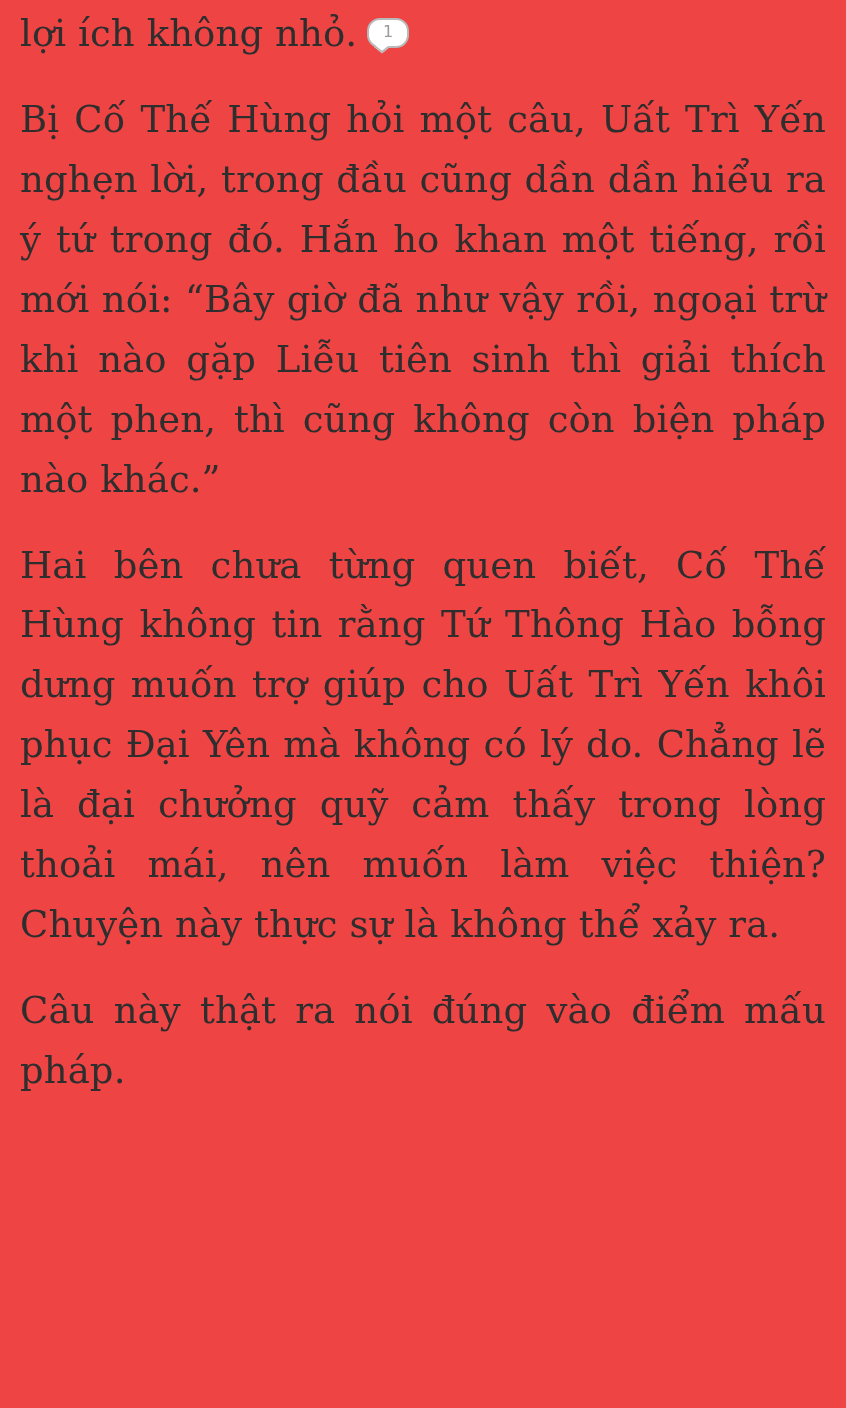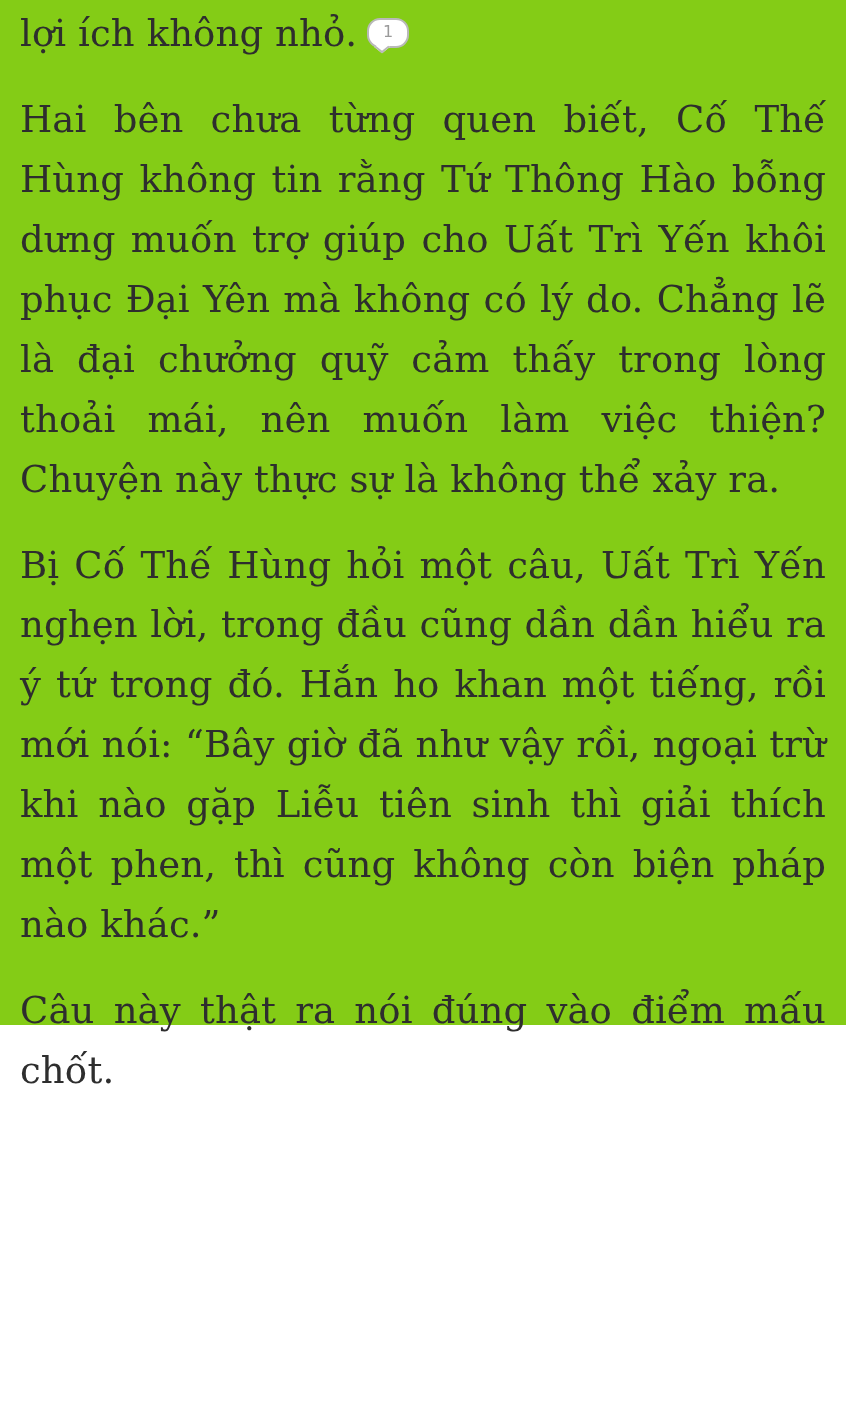--- a/index.html
+++ b/index.html
@@ -10,23 +10,23 @@
   body {
     width: 846px;
     height: 1408px;
     font-family: "DejaVu Serif", serif;
     color: #2b2b2b;
     overflow: hidden;
   }
   .reader {
     box-sizing: border-box;
     width: 846px;
-    height: 1025px;
+    height: 1408px;
     padding: 4px 20px 0 20px;
-    background: #84cc16;
+    background: #ef4444;
   }
   .para {
     font-size: 37px;
     line-height: 1.62;
     text-align: justify;
     text-justify: inter-word;
     margin: 0 0 26px 0;
     letter-spacing: 0.1px;
     color: #2e2e2e;
   }
@@ -68,19 +68,19 @@
   }
 </style>
 </head>
 <body>
 
 <div class="reader">
 
   <p class="para first"><span>lợi ích không nhỏ.</span><span class="note-marker">1</span></p>
 
 
+  <p class="para">Bị Cố Thế Hùng hỏi một câu, Uất Trì Yến nghẹn lời, trong đầu cũng dần dần hiểu ra ý tứ trong đó. Hắn ho khan một tiếng, rồi mới nói: “Bây giờ đã như vậy rồi, ngoại trừ khi nào gặp Liễu tiên sinh thì giải thích một phen, thì cũng không còn biện pháp nào khác.”</p>
+
   <p class="para">Hai bên chưa từng quen biết, Cố Thế Hùng không tin rằng Tứ Thông Hào bỗng dưng muốn trợ giúp cho Uất Trì Yến khôi phục Đại Yên mà không có lý do. Chẳng lẽ là đại chưởng quỹ cảm thấy trong lòng thoải mái, nên muốn làm việc thiện? Chuyện này thực sự là không thể xảy ra.</p>
 
-  <p class="para">Bị Cố Thế Hùng hỏi một câu, Uất Trì Yến nghẹn lời, trong đầu cũng dần dần hiểu ra ý tứ trong đó. Hắn ho khan một tiếng, rồi mới nói: “Bây giờ đã như vậy rồi, ngoại trừ khi nào gặp Liễu tiên sinh thì giải thích một phen, thì cũng không còn biện pháp nào khác.”</p>
-
-  <p class="para last">Câu này thật ra nói đúng vào điểm mấu chốt.</p>
+  <p class="para last">Câu này thật ra nói đúng vào điểm mấu pháp.</p>
 
 </div>
 
 </body></html>

